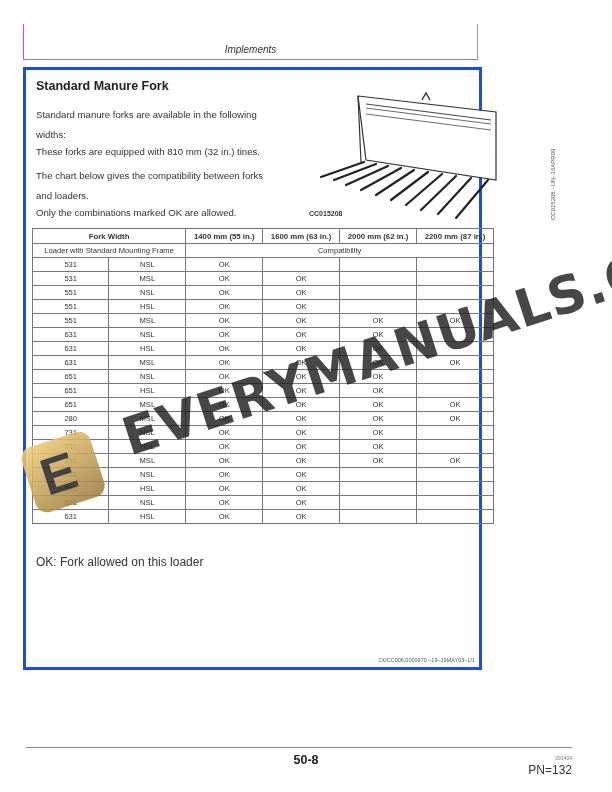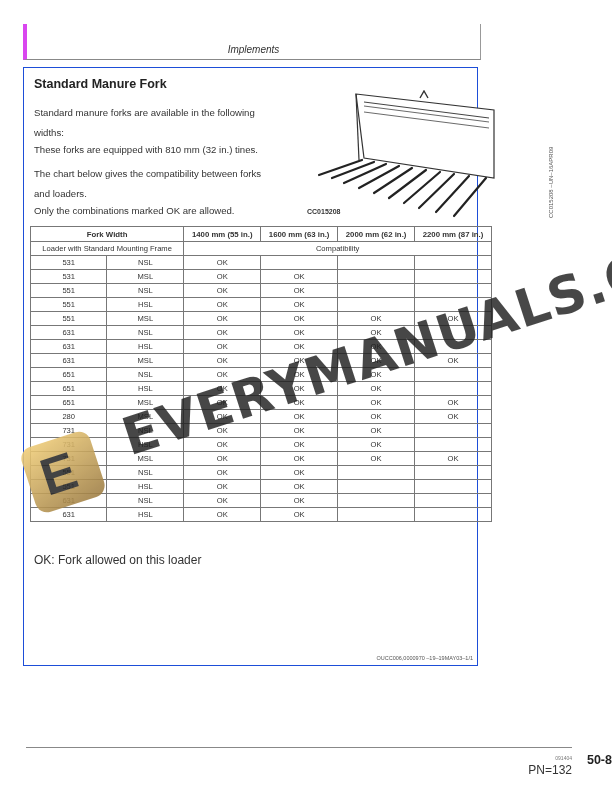--- a/index.html
+++ b/index.html
@@ -1,38 +1,38 @@
 <!DOCTYPE html>
 <html><head>
 <meta charset="utf-8">
 <style>
   html, body { margin:0; padding:0; }
   body { width:612px; height:792px; background:#fff; position:relative; overflow:hidden;
          font-family:"Liberation Sans", sans-serif; color:#222; }
   .header-frame { position:absolute; left:23px; top:24px; width:453px; height:35px;
-         border-left:4px solid #d946ef; border-right:1px solid #999; border-bottom:1px solid #888; }
+         border-left:1px solid #d946ef; border-right:1px solid #999; border-bottom:1px solid #888; }
   .header-frame { width:453px; }
   .header-title { position:absolute; left:0; right:0; top:20px; text-align:center;
          font-size:10px; font-style:italic; color:#333; }
   .main-box { position:absolute; left:23px; top:67px; width:453px; height:597px;
-         border:1px solid #1d4ed8; }
+         border:3px solid #1d4ed8; }
   .title { position:absolute; left:10px; top:9px; font-size:12.5px; font-weight:bold; color:#222; }
   .p { position:absolute; left:10px; font-size:9.6px; line-height:20px; color:#333; width:245px; }
   .fig { position:absolute; left:280px; top:22px; width:200px; height:130px; }
   .figid { position:absolute; left:283px; top:140px; font-size:7px; font-weight:bold; color:#333; }
   .figside { position:absolute; left:494px; top:96px; font-size:6px; color:#555;
          transform:rotate(-90deg); transform-origin:left top; white-space:nowrap; }
   table.compat { position:absolute; left:6px; top:158px; width:462px; border-collapse:collapse;
          font-size:7.6px; color:#333; }
   table.compat td, table.compat th { border:1px solid #777; height:13px; padding:0; text-align:center; }
   table.compat th { font-weight:bold; height:14px; font-size:7.8px; }
   .note { position:absolute; left:10px; top:485px; font-size:12px; color:#333; }
   .ref { position:absolute; right:4px; bottom:4px; font-size:5.5px; color:#555; }
   .footer-line { position:absolute; left:26px; top:747px; width:546px; border-top:1px solid #888; }
-  .page-num { position:absolute; left:0; right:0; top:753px; text-align:right; font-size:12.5px; font-weight:bold; color:#222; }
+  .page-num { position:absolute; left:0; right:0; top:753px; text-align:center; font-size:12.5px; font-weight:bold; color:#222; }
   .date-code { position:absolute; right:40px; top:755px; font-size:5px; color:#777; }
   .pn { position:absolute; right:40px; top:763px; font-size:12px; color:#333; }
   .watermark { position:absolute; left:35px; top:310px; width:560px; height:200px; pointer-events:none; }
   .wm-text { position:absolute; left:80px; top:100px; font-size:52px; font-weight:bold; color:rgba(30,30,30,0.82);
          transform:rotate(-18deg); transform-origin:left top; white-space:nowrap; letter-spacing:1px;
          font-family:"DejaVu Sans", sans-serif; }
   .wm-logo { position:absolute; left:-8px; top:128px; width:72px; height:68px; border-radius:12px;
          background:linear-gradient(160deg,#f2cf79,#9b7a40); transform:rotate(-18deg); opacity:0.88; }
   .wm-logo span { position:absolute; left:14px; top:4px; font-size:52px; font-weight:bold; color:#2a2a2a; }
 </style>

